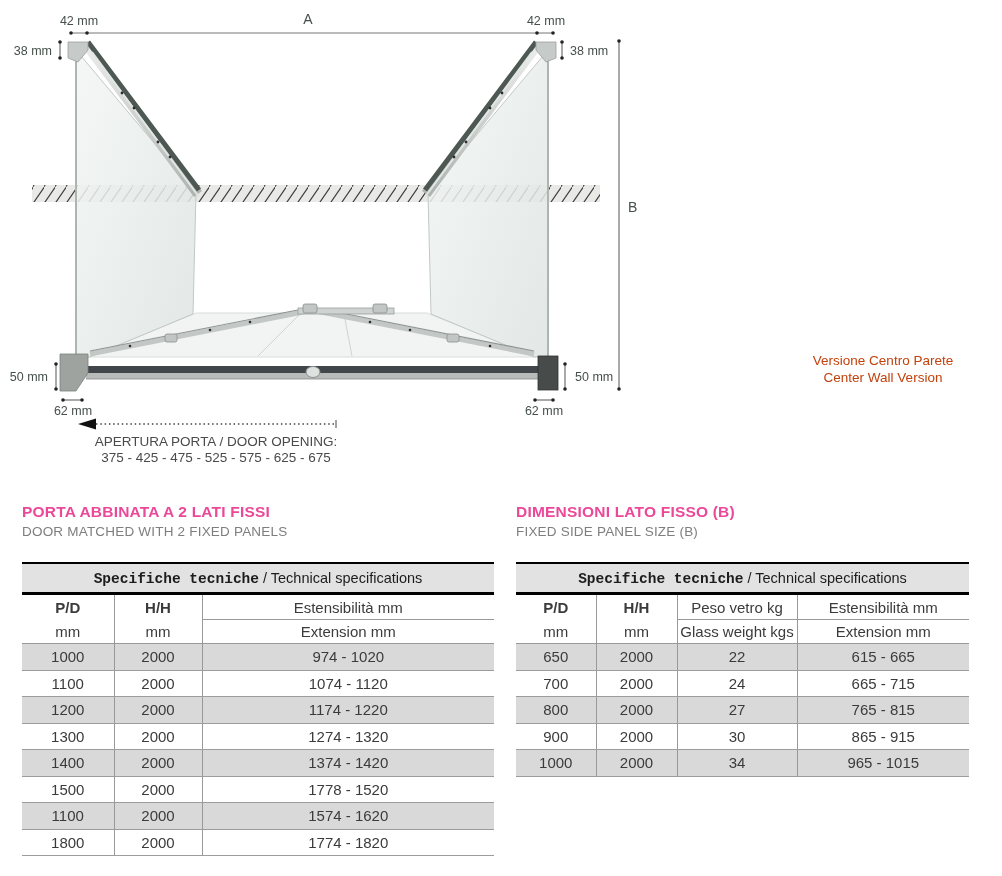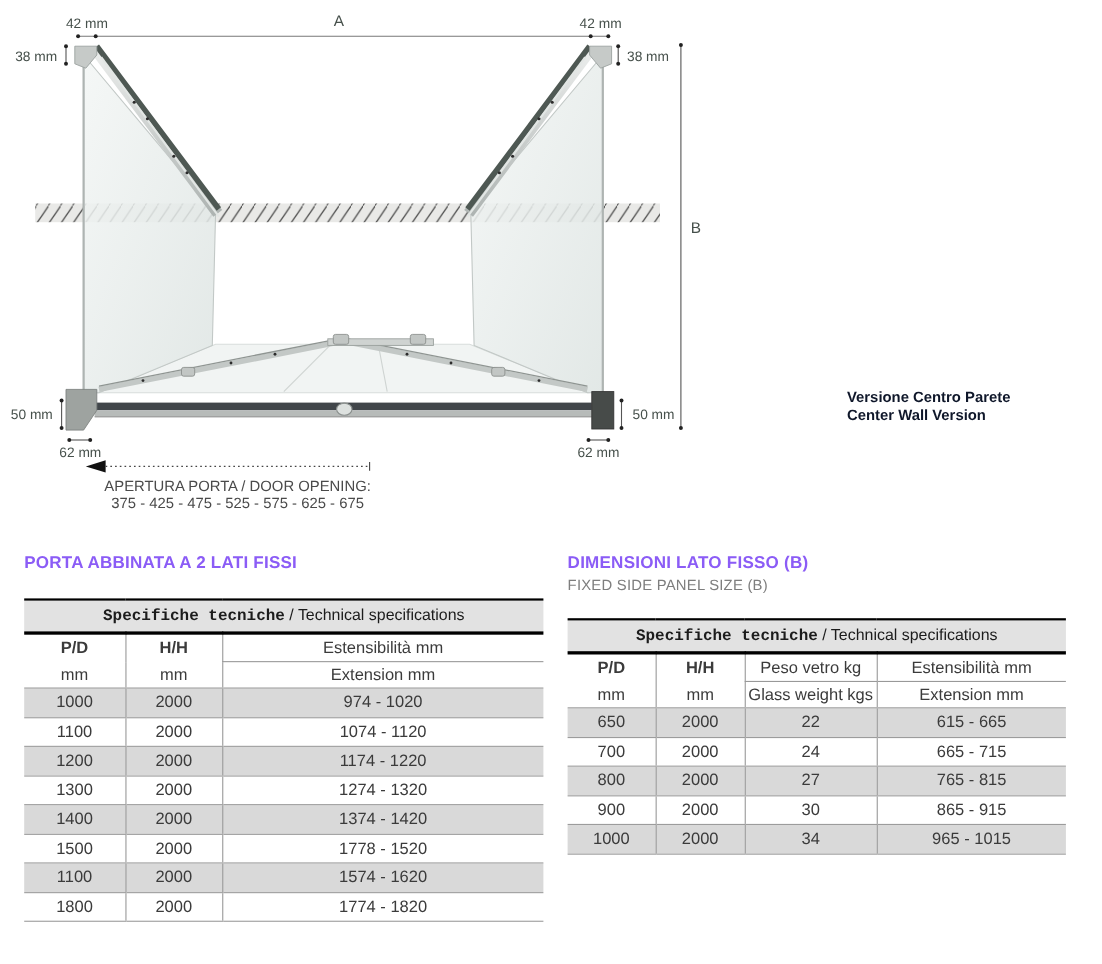--- a/index.html
+++ b/index.html
@@ -5,28 +5,28 @@
   html,body{margin:0;padding:0;background:#fff;}
   #canvas{position:relative;width:1002px;height:876px;background:#fff;
           font-family:"Liberation Sans","DejaVu Sans",sans-serif;overflow:hidden;}
 
   
   #diagram{position:absolute;left:0;top:0;}
   svg text.dim{font-size:12.5px;fill:#46504b;}
   svg text.dimlg{font-size:14px;fill:#46504b;}
   svg text.apertura{font-size:13.5px;fill:#4a4a4a;}
 
-  .version-note{position:absolute;left:770px;top:352px;width:226px;text-align:left;
-                font-size:13.5px;color:#0f172a;line-height:17px;font-weight:bold;}
+  .version-note{position:absolute;left:770px;top:352px;width:226px;text-align:center;
+                font-size:13.5px;color:#c2410c;line-height:17px;}
 
   
   .tbl-block{position:absolute;top:503px;}
   #left-table-block{left:22px;width:472px;}
   #right-table-block{left:516px;width:453px;}
-  .tbl-title{font-size:15.5px;font-weight:bold;color:#8b5cf6;letter-spacing:.2px;}
+  .tbl-title{font-size:15.5px;font-weight:bold;color:#ec4899;letter-spacing:.2px;}
   .tbl-sub{font-size:13.5px;color:#7e7e7e;margin-top:3px;letter-spacing:.2px;}
   table.spec-table{border-collapse:collapse;width:100%;table-layout:fixed;
                    margin-top:23px;font-size:15px;color:#3b3b3b;text-align:center;}
   tr.band-row td{background:#e2e2e2;border-top:2.5px solid #000;border-bottom:3px solid #000;
                  height:26px;font-size:14.5px;color:#1c1c1c;font-weight:normal;}
   tr.band-row b{font-weight:bold;font-family:Liberation Mono, monospace;}
   tr.h1 td{height:21px;padding-top:2px;font-size:15px;background:#fff;}
   tr.h1 td.bold{font-weight:bold;}
   tr.h1 td.split{border-bottom:1px solid #999;}
   tr.h2 td{height:21px;border-bottom:1px solid #999;background:#fff;}
@@ -178,20 +178,21 @@
     </g>
   </svg>
 
   <div class="version-note">
     <div>Versione Centro Parete</div>
     <div>Center Wall Version</div>
   </div>
 
   <div class="tbl-block" id="left-table-block">
     <div class="tbl-title">PORTA ABBINATA A 2 LATI FISSI</div>
+    <div class="tbl-sub">DOOR MATCHED WITH 2 FIXED PANELS</div>
     <table class="spec-table">
       <colgroup>
           <col style="width:92px">
           <col style="width:88px">
           <col>
         </colgroup>
       <thead>
         <tr class="band-row">
           <td colspan="3"><b>Specifiche tecniche</b><span> / Technical specifications</span></td>
         </tr>

